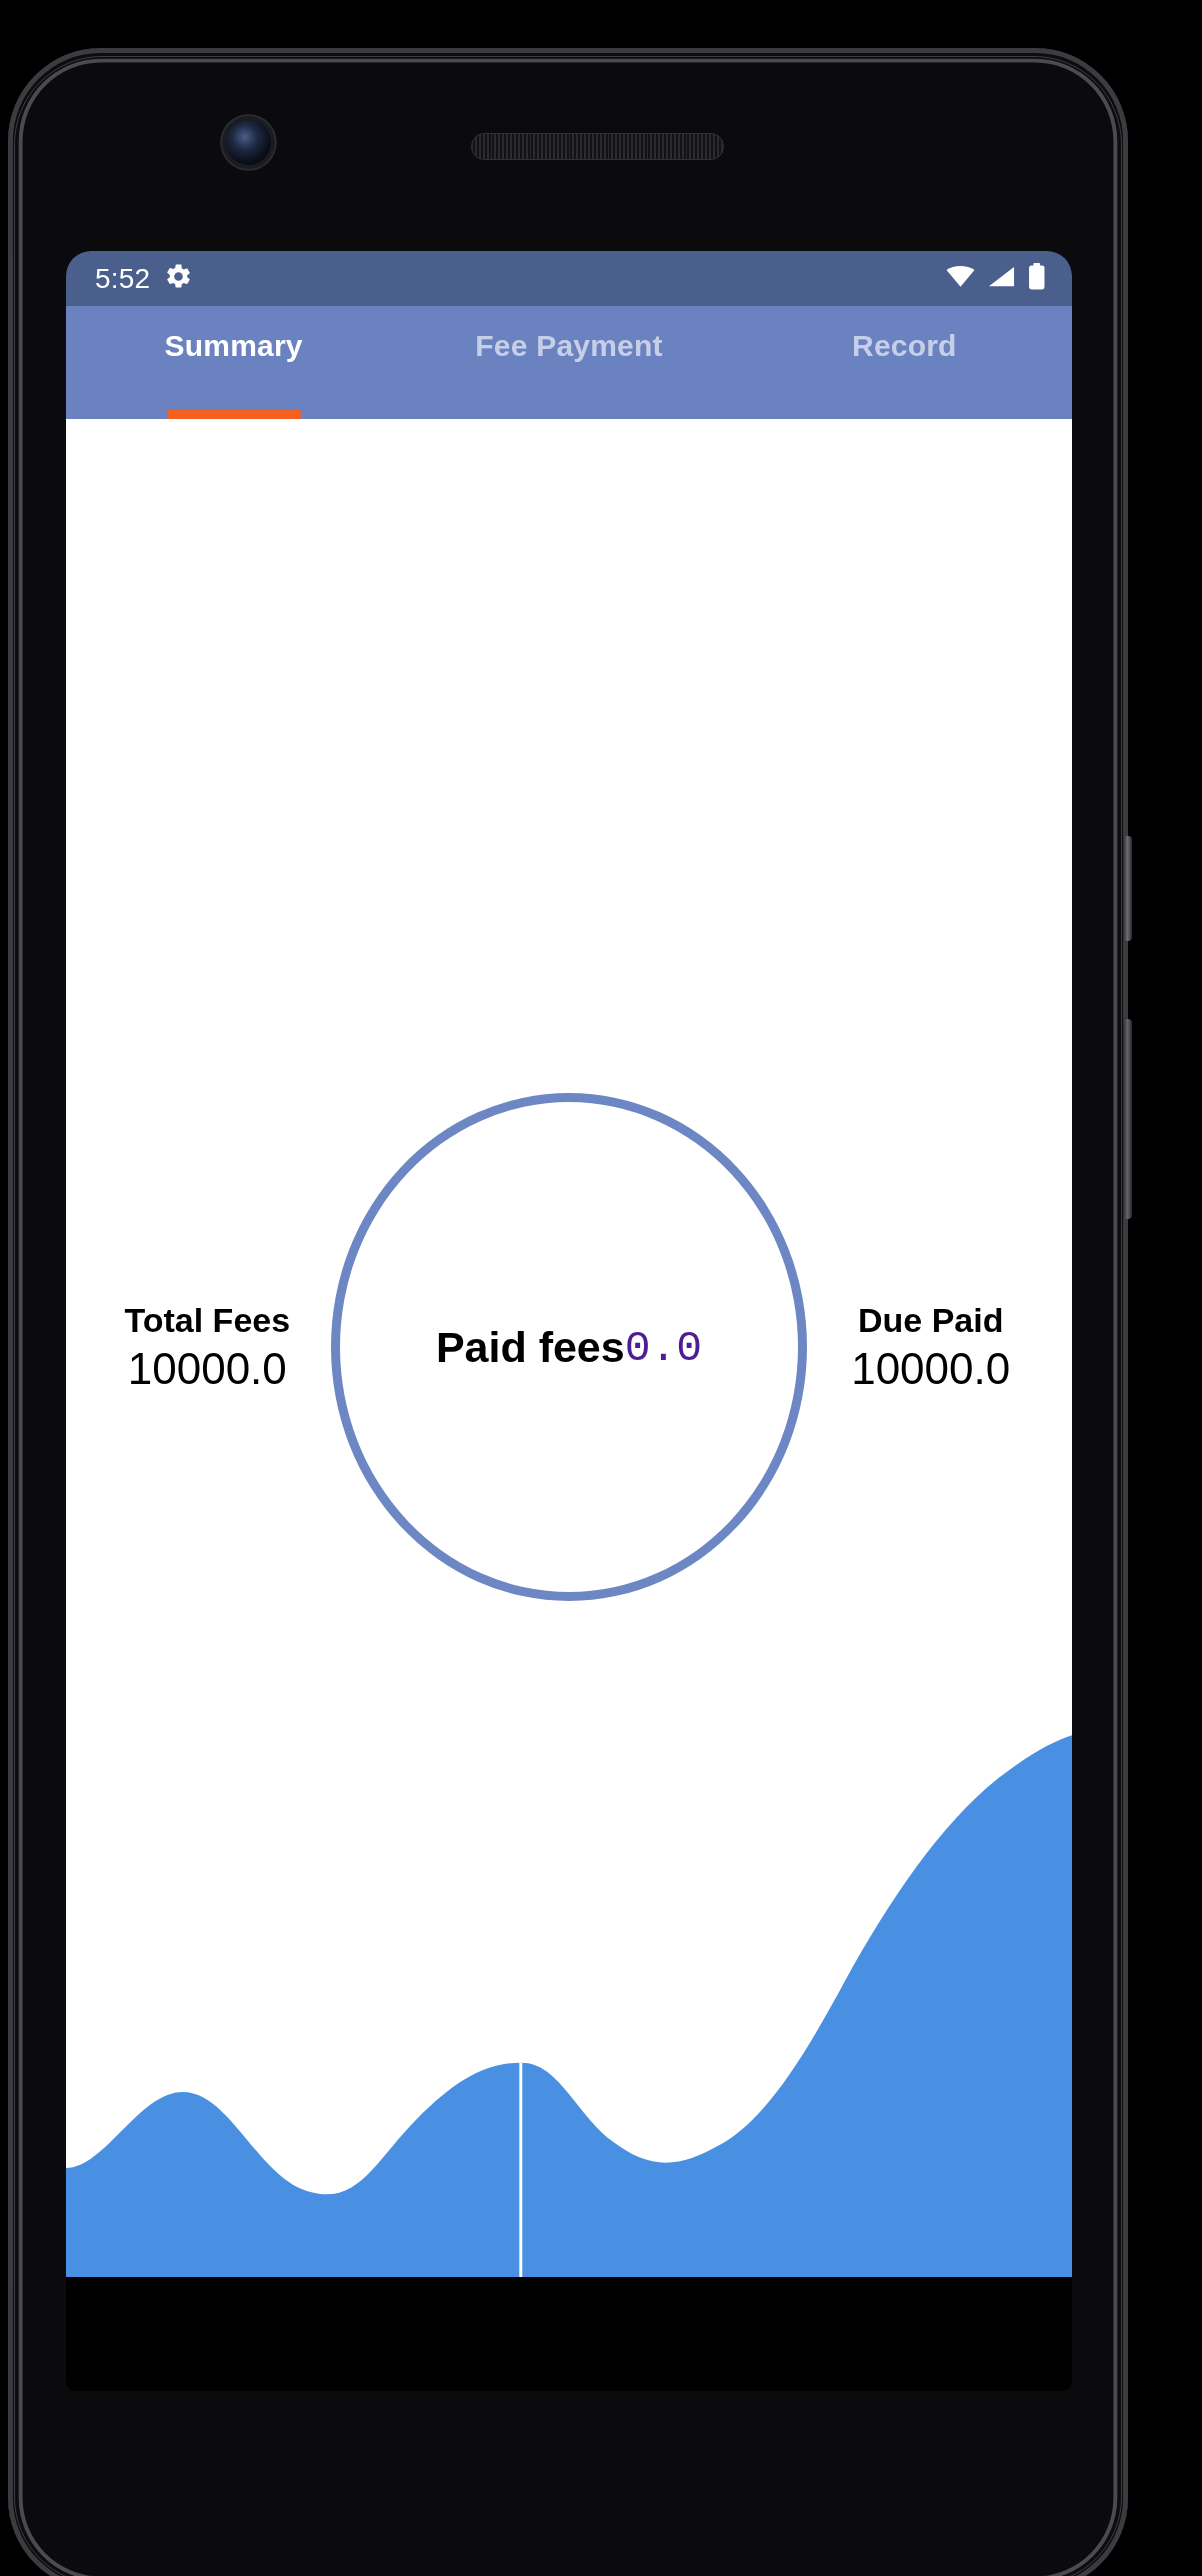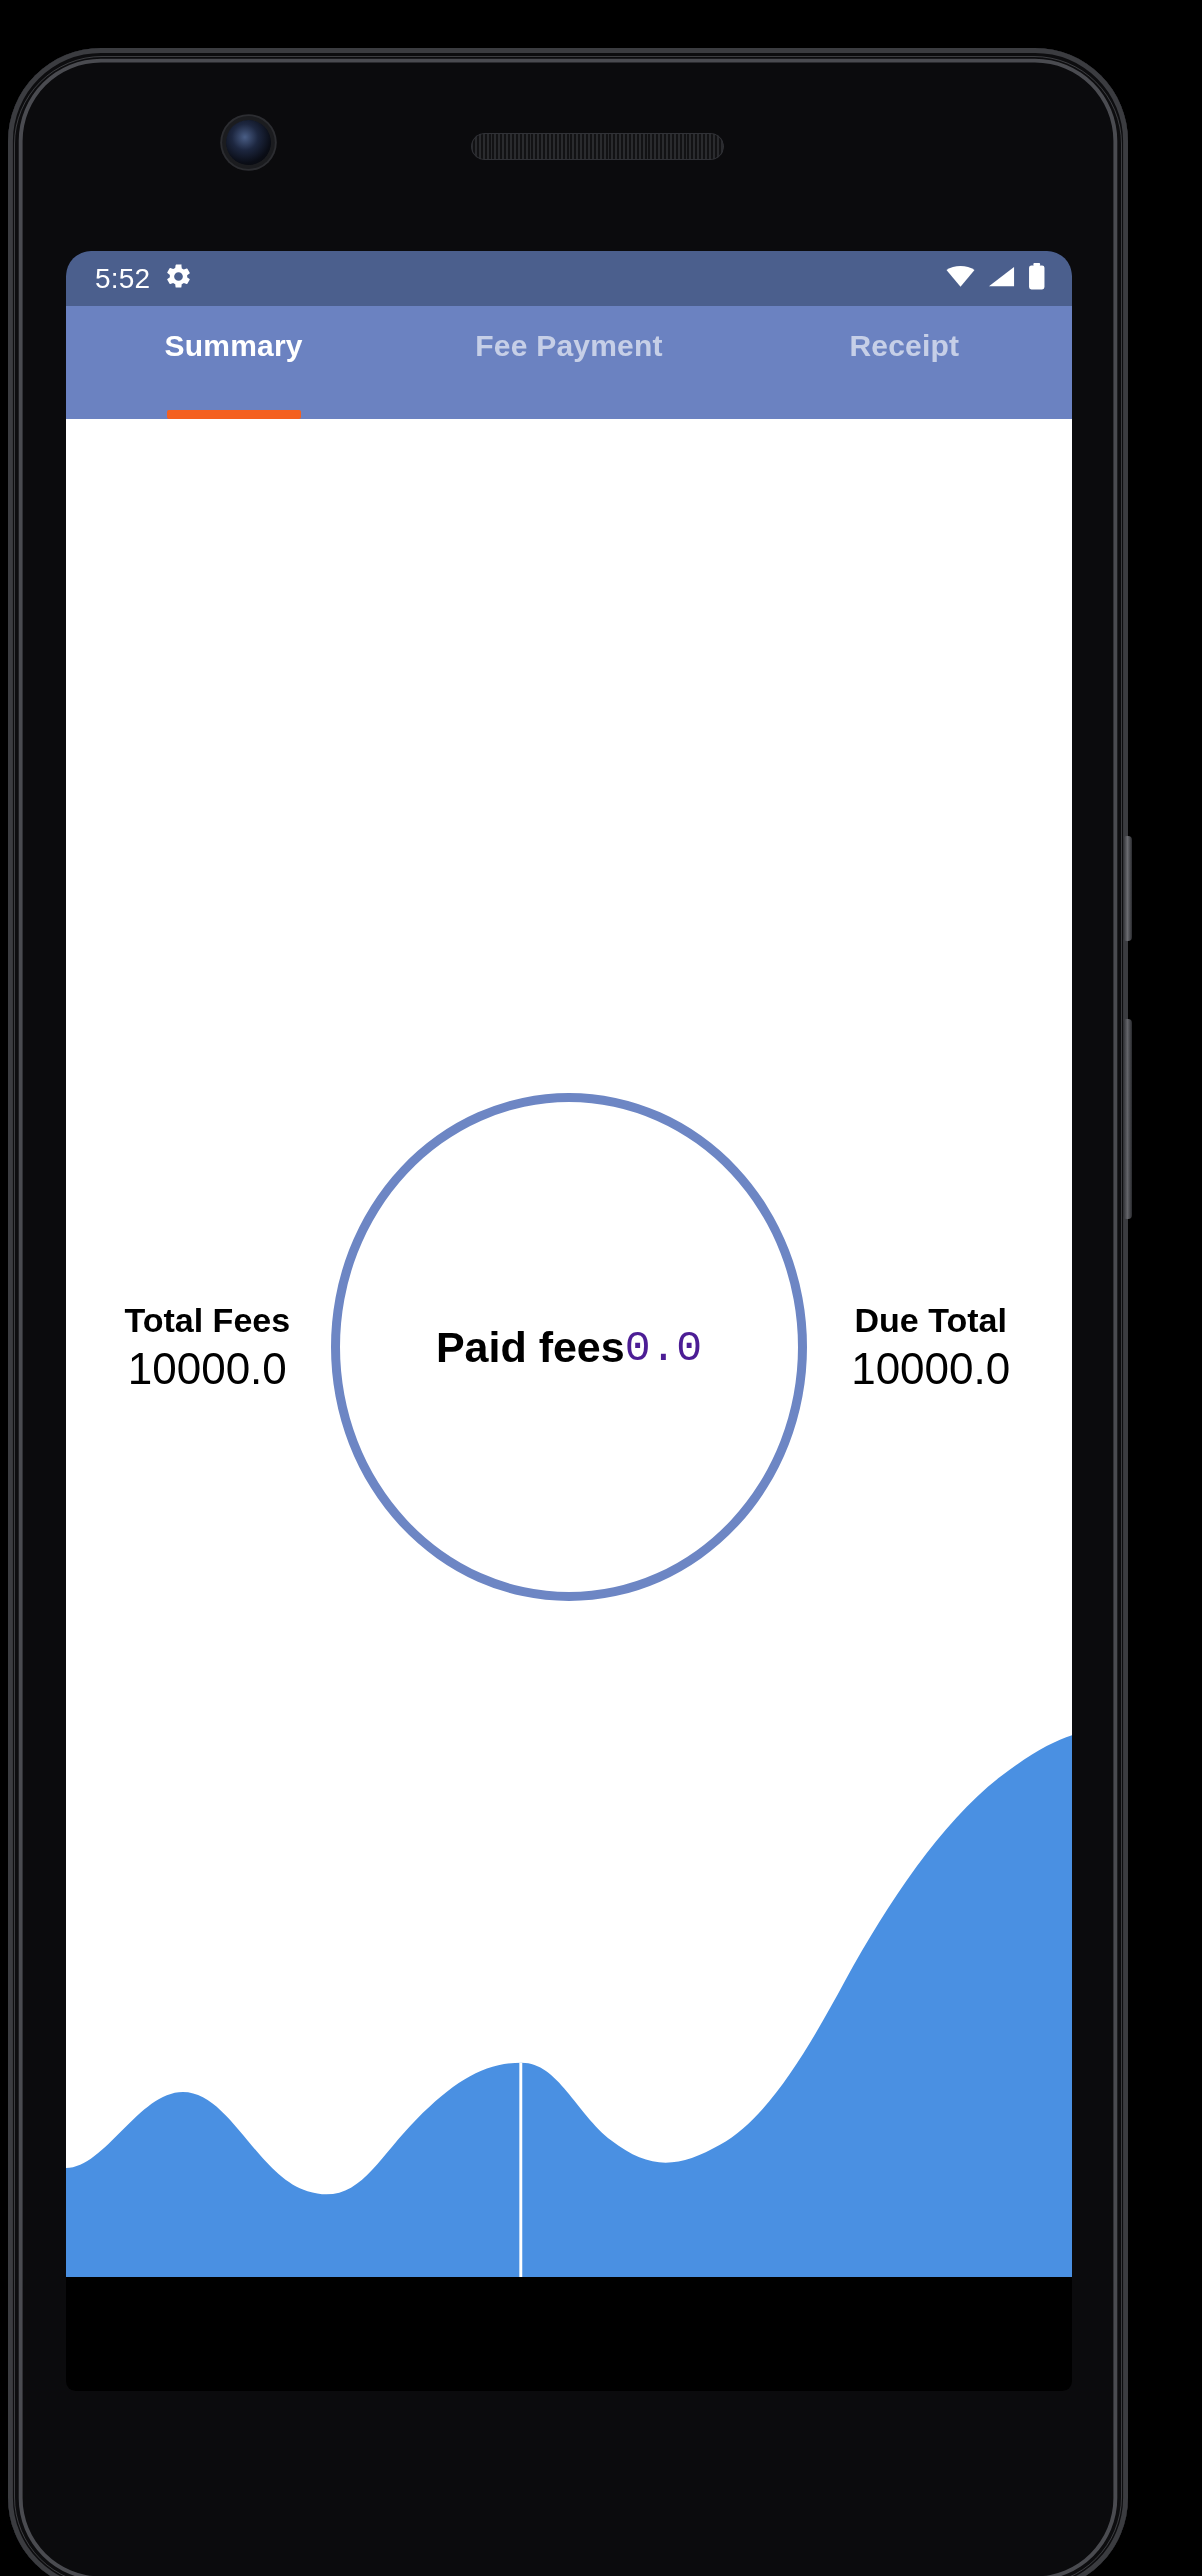--- a/index.html
+++ b/index.html
@@ -315,21 +315,21 @@
 
     <div class="tab-bar">
       <div class="tab active">
         <span class="tab-label">Summary</span>
         <span class="tab-indicator"></span>
       </div>
       <div class="tab">
         <span class="tab-label">Fee Payment</span>
       </div>
       <div class="tab">
-        <span class="tab-label">Receipt</span>
+        <span class="tab-label">Record</span>
       </div>
     </div>
 
     <div class="content">
 
       <svg class="wave-layer" viewBox="0 0 1033 660" preserveAspectRatio="none">
         <path d="M0 548
                  C 40 548, 75 470, 120 470
                  C 168 470, 196 556, 248 572
                  C 300 588, 318 540, 360 498
@@ -349,21 +349,21 @@
           <div class="stat-label">Total Fees</div>
           <div class="stat-value">10000.0</div>
         </div>
 
         <div class="donut">
           <div class="donut-label">Paid fees</div>
           <div class="donut-value">0.0</div>
         </div>
 
         <div class="stat-block">
-          <div class="stat-label">Due Total</div>
+          <div class="stat-label">Due Paid</div>
           <div class="stat-value">10000.0</div>
         </div>
 
       </div>
     </div>
 
   </div>
 </div>
 
 

